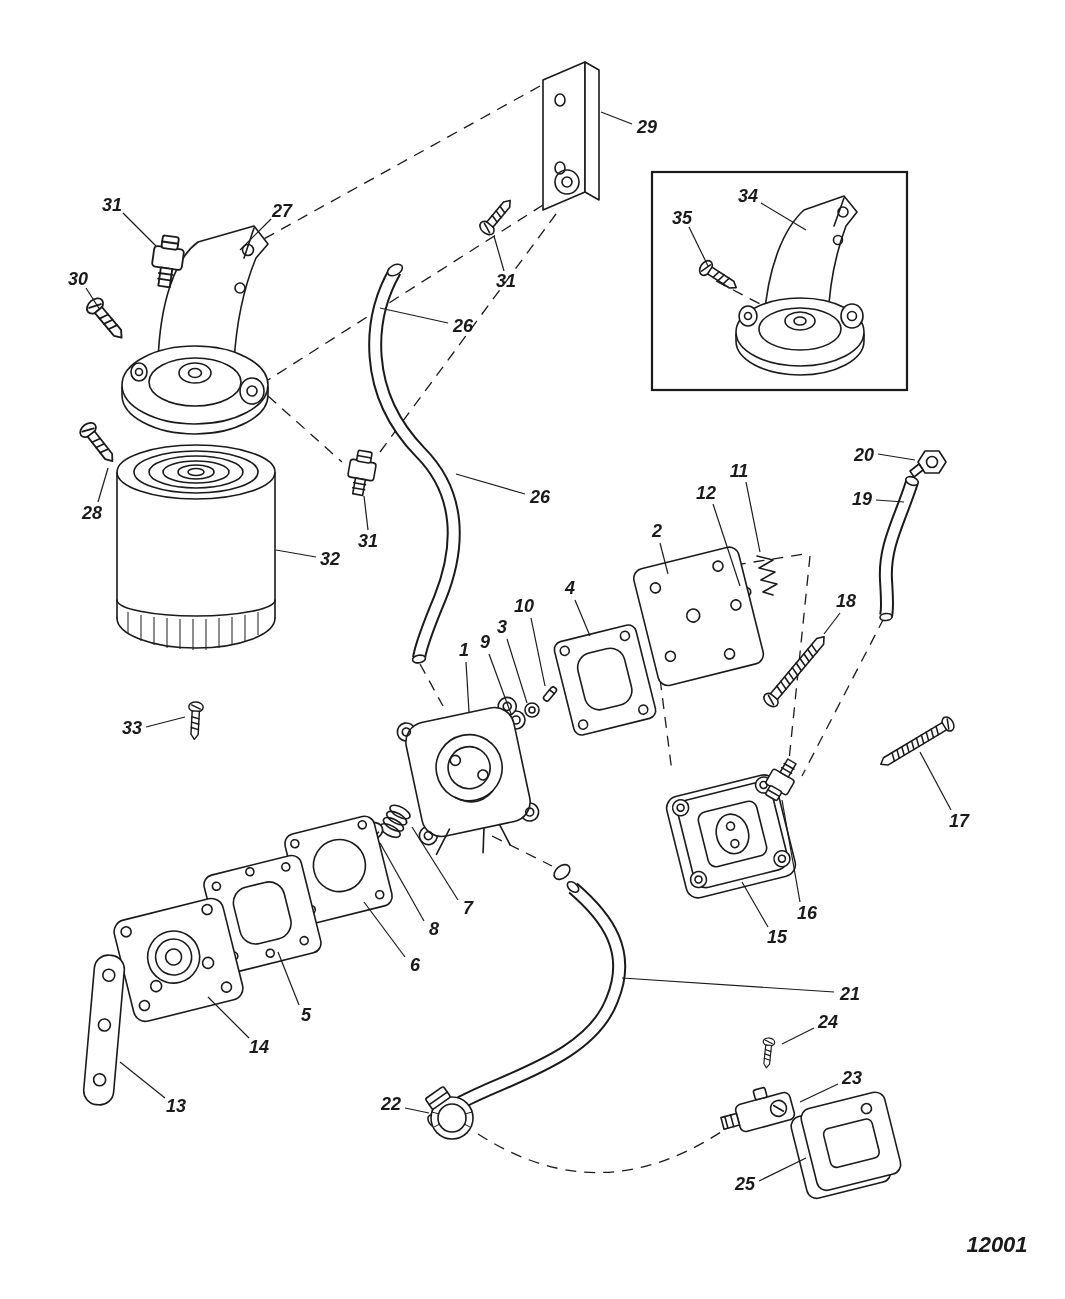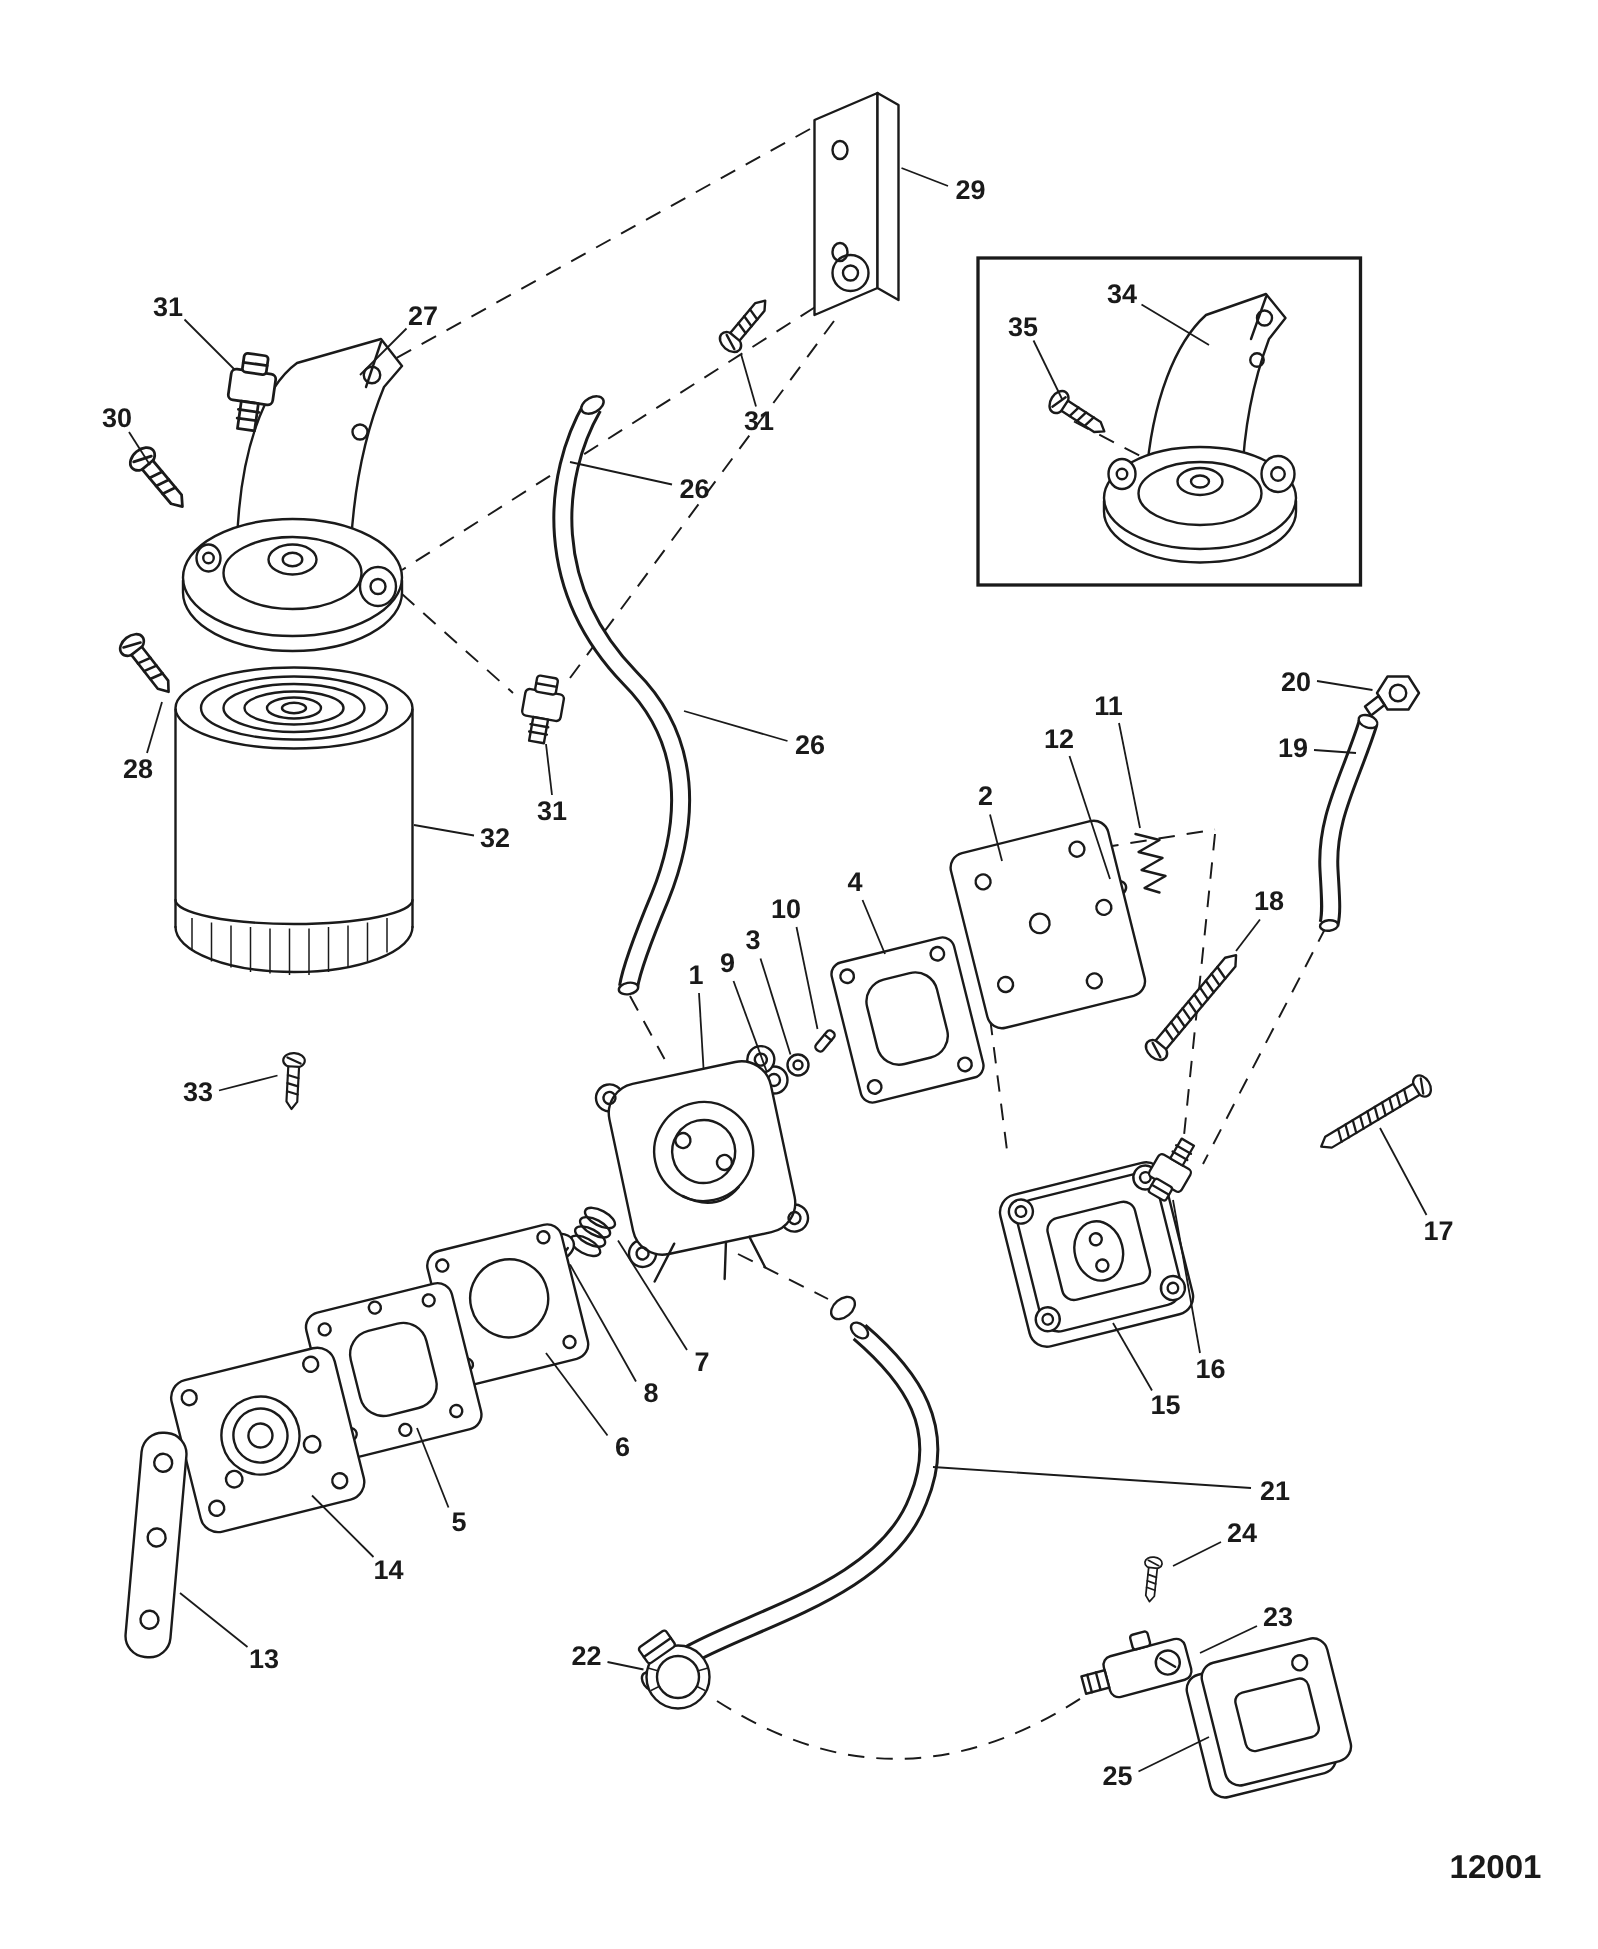--- a/index.html
+++ b/index.html
@@ -1,18 +1,18 @@
 <!DOCTYPE html>
 <html style="--ink: #1a1a1a; --paper: #ffffff;"><head>
 <meta charset="utf-8">
 <style>
   :root{ --ink:#1a1a1a; --paper:#ffffff; }
   html,body{margin:0;padding:0;background:#fff;}
   .page{position:relative;width:1065px;height:1299px;background:var(--paper);
-        font-family:"Liberation Sans","DejaVu Sans",sans-serif;overflow:hidden;}
+        font-family:"Liberation Sans","DejaVu Sans",sans-serif;overflow:hidden;font-style:italic;}
   svg{display:block}
   .ln{fill:none;stroke:var(--ink);stroke-width:1.6;stroke-linecap:round;stroke-linejoin:round}
   .fw{fill:#fff;stroke:var(--ink);stroke-width:1.6;stroke-linejoin:round}
   .thin{fill:none;stroke:var(--ink);stroke-width:1}
   .dash{fill:none;stroke:var(--ink);stroke-width:1.3;stroke-dasharray:11 8}
   .leader{stroke:var(--ink);stroke-width:1.2}
   .callout{font-weight:bold;font-size:18px;font-family:"Liberation Sans","DejaVu Sans",sans-serif;
            fill:var(--ink);text-anchor:middle}
   .fig{font-weight:bold;font-size:22px;font-family:"Liberation Sans","DejaVu Sans",sans-serif;
        fill:var(--ink);text-anchor:middle}

